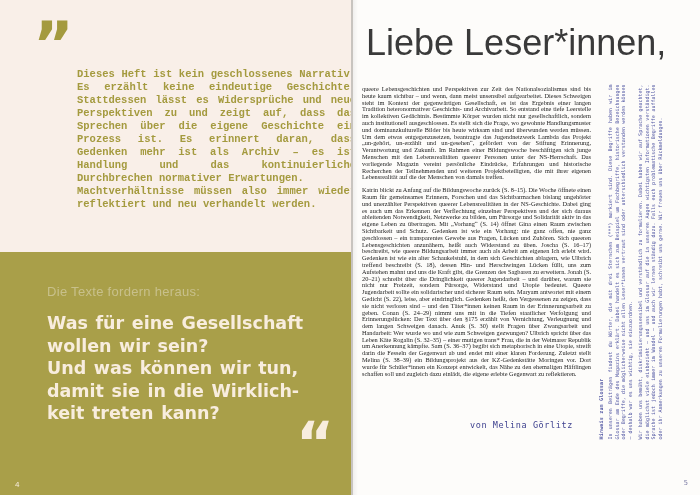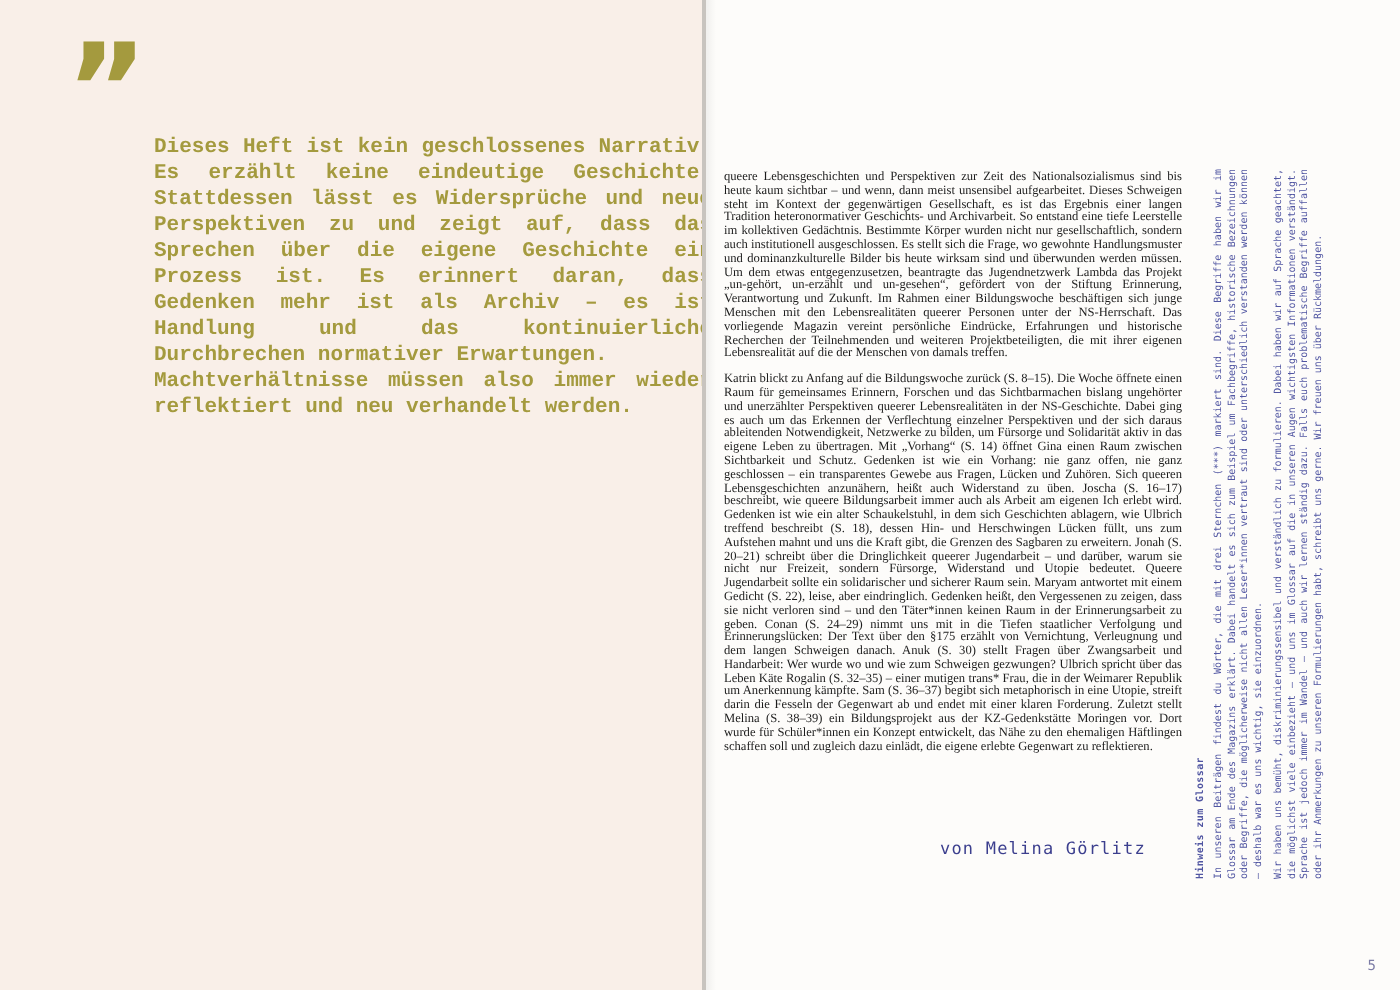--- a/index.html
+++ b/index.html
@@ -54,27 +54,38 @@
 </head>
 <body>
 
 <div class="spread">
 
   <section class="page-left">
     <span class="quote-mark-top">”</span>
     <p class="pull-quote">Dieses Heft ist kein geschlossenes Narrativ. Es erzählt keine eindeutige Geschichte. Stattdessen lässt es Widersprüche und neue Perspektiven zu und zeigt auf, dass das Sprechen über die eigene Geschichte ein Prozess ist. Es erinnert daran, dass Gedenken mehr ist als Archiv – es ist Handlung und das kontinuierliche Durchbrechen normativer Erwartungen.
 Machtverhältnisse müssen also immer wieder reflektiert und neu verhandelt werden.</p>
 
+    <div class="callout">
+      <div class="kicker">Die Texte fordern heraus:</div>
+      <div class="callout-headline">Was für eine Gesellschaft
+wollen wir sein?
+Und was können wir tun,
+damit sie in die Wirklich-
+keit treten kann?</div>
+      <span class="quote-mark-bottom">“</span>
+      <span class="pagenum-left">4</span>
+    </div>
   </section>
 
   <div class="gutter"></div>
 
   <section class="page-right">
     <div class="gutter-shade"></div>
 
+    <h1 class="letter-title">Liebe Leser*innen,</h1>
 
     <div class="body-copy" lang="de">
       <p>queere Lebensgeschichten und Perspektiven zur Zeit des Nationalsozialismus sind bis heute kaum sichtbar – und wenn, dann meist unsensibel aufgearbeitet. Dieses Schweigen steht im Kontext der gegenwärtigen Gesellschaft, es ist das Ergebnis einer langen Tradition heteronormativer Geschichts- und Archivarbeit. So entstand eine tiefe Leerstelle im kollektiven Gedächtnis. Bestimmte Körper wurden nicht nur gesellschaftlich, sondern auch institutionell ausgeschlossen. Es stellt sich die Frage, wo gewohnte Handlungsmuster und dominanzkulturelle Bilder bis heute wirksam sind und überwunden werden müssen. Um dem etwas entgegenzusetzen, beantragte das Jugendnetzwerk Lambda das Projekt „un-gehört, un-erzählt und un-gesehen“, gefördert von der Stiftung Erinnerung, Verantwortung und Zukunft. Im Rahmen einer Bildungswoche beschäftigen sich junge Menschen mit den Lebensrealitäten queerer Personen unter der NS-Herrschaft. Das vorliegende Magazin vereint persönliche Eindrücke, Erfahrungen und historische Recherchen der Teilnehmenden und weiteren Projektbeteiligten, die mit ihrer eigenen Lebensrealität auf die der Menschen von damals treffen.</p>
       <p>Katrin blickt zu Anfang auf die Bildungswoche zurück (S. 8–15). Die Woche öffnete einen Raum für gemeinsames Erinnern, Forschen und das Sichtbarmachen bislang ungehörter und unerzählter Perspektiven queerer Lebensrealitäten in der NS-Geschichte. Dabei ging es auch um das Erkennen der Verflechtung einzelner Perspektiven und der sich daraus ableitenden Notwendigkeit, Netzwerke zu bilden, um Fürsorge und Solidarität aktiv in das eigene Leben zu übertragen. Mit „Vorhang“ (S. 14) öffnet Gina einen Raum zwischen Sichtbarkeit und Schutz. Gedenken ist wie ein Vorhang: nie ganz offen, nie ganz geschlossen – ein transparentes Gewebe aus Fragen, Lücken und Zuhören. Sich queeren Lebensgeschichten anzunähern, heißt auch Widerstand zu üben. Joscha (S. 16–17) beschreibt, wie queere Bildungsarbeit immer auch als Arbeit am eigenen Ich erlebt wird. Gedenken ist wie ein alter Schaukelstuhl, in dem sich Geschichten ablagern, wie Ulbrich treffend beschreibt (S. 18), dessen Hin- und Herschwingen Lücken füllt, uns zum Aufstehen mahnt und uns die Kraft gibt, die Grenzen des Sagbaren zu erweitern. Jonah (S. 20–21) schreibt über die Dringlichkeit queerer Jugendarbeit – und darüber, warum sie nicht nur Freizeit, sondern Fürsorge, Widerstand und Utopie bedeutet. Queere Jugendarbeit sollte ein solidarischer und sicherer Raum sein. Maryam antwortet mit einem Gedicht (S. 22), leise, aber eindringlich. Gedenken heißt, den Vergessenen zu zeigen, dass sie nicht verloren sind – und den Täter*innen keinen Raum in der Erinnerungsarbeit zu geben. Conan (S. 24–29) nimmt uns mit in die Tiefen staatlicher Verfolgung und Erinnerungslücken: Der Text über den §175 erzählt von Vernichtung, Verleugnung und dem langen Schweigen danach. Anuk (S. 30) stellt Fragen über Zwangsarbeit und Handarbeit: Wer wurde wo und wie zum Schweigen gezwungen? Ulbrich spricht über das Leben Käte Rogalin (S. 32–35) – einer mutigen trans* Frau, die in der Weimarer Republik um Anerkennung kämpfte. Sam (S. 36–37) begibt sich metaphorisch in eine Utopie, streift darin die Fesseln der Gegenwart ab und endet mit einer klaren Forderung. Zuletzt stellt Melina (S. 38–39) ein Bildungsprojekt aus der KZ-Gedenkstätte Moringen vor. Dort wurde für Schüler*innen ein Konzept entwickelt, das Nähe zu den ehemaligen Häftlingen schaffen soll und zugleich dazu einlädt, die eigene erlebte Gegenwart zu reflektieren.</p>
     </div>
 
     <div class="byline">von Melina Görlitz</div>
 
     <aside class="margin-note" lang="de">
       <h4>Hinweis zum Glossar</h4>

